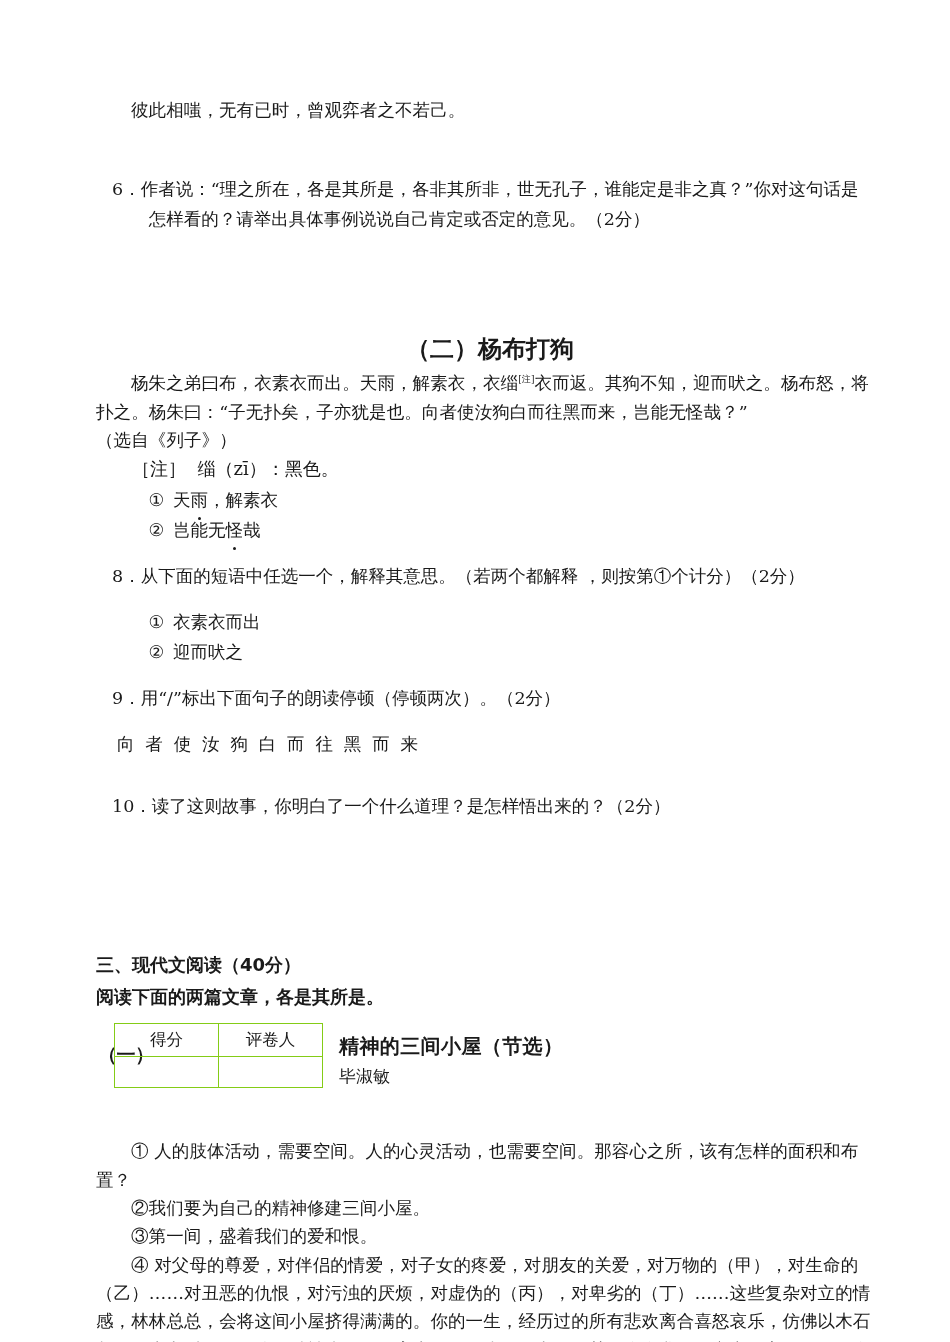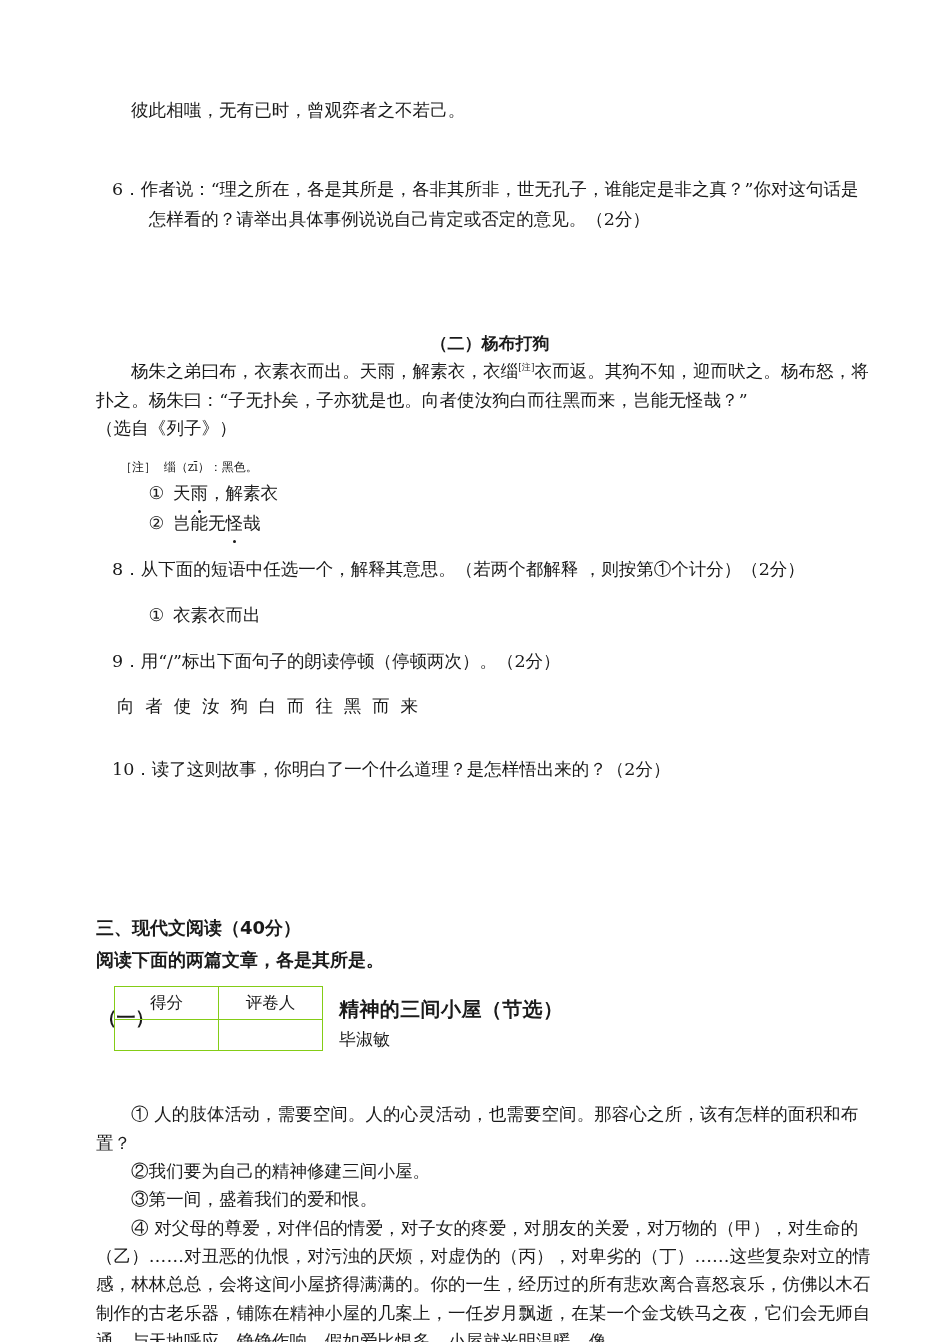--- a/index.html
+++ b/index.html
@@ -51,38 +51,37 @@
   .subitem {
     font-size: 17.5px;
     line-height: 1.72;
     padding-left: 3.0em;
     margin: 0;
   }
   .subitem .mark { margin-right: .5em; }
 
   .center-title {
     text-align: center;
-    font-size: 17px;
+    font-size: 24px;
     font-weight: bold;
     line-height: 1.7;
     font-family: "DejaVu Sans", "Liberation Sans", sans-serif;
   }
 
   .section-head {
     font-size: 18px;
     font-weight: bold;
     line-height: 1.78;
     font-family: "DejaVu Sans", "Liberation Sans", sans-serif;
   }
 
   .note-line {
-    font-size: 12px;
+    font-size: 18px;
     line-height: 1.7;
     padding-left: 2.0em;
-    margin-top: 15px;
   }
   .pinyin { font-family: "DejaVu Serif", "Liberation Serif", serif; }
 
   sup.zhu {
     font-size: 9px;
     vertical-align: super;
     line-height: 0;
   }
 
   
@@ -190,20 +189,21 @@
 
     <div class="note-line"><span>［注］</span>&nbsp;&nbsp;<span>缁</span><span class="pinyin">（zī）</span><span>：黑色。</span></div>
 
     <div class="subitem"><span class="mark">①</span><span>天</span><span class="dot">雨</span><span>，解素衣</span></div>
     <div class="subitem"><span class="mark">②</span><span>岂能无</span><span class="dot">怪</span><span>哉</span></div>
 
     <div class="q">
       <span class="num">8．</span><span class="q-body">从下面的短语中任选一个，解释其意思。（若两个都解释 ，则按第①个计分）（2分）</span>
     </div>
     <div class="subitem"><span class="mark">①</span><span>衣素衣而出</span></div>
+    <div class="subitem"><span class="mark">②</span><span>迎而吠之</span></div>
 
     <div class="q">
       <span class="num">9．</span><span class="q-body">用“/”标出下面句子的朗读停顿（停顿两次）。（2分）</span>
     </div>
     <div class="spaced">向者使汝狗白而往黑而来</div>
 
     <div class="gap-sm"></div>
 
     <div class="q">
       <span class="num">10．</span><span class="q-body">读了这则故事，你明白了一个什么道理？是怎样悟出来的？（2分）</span>

